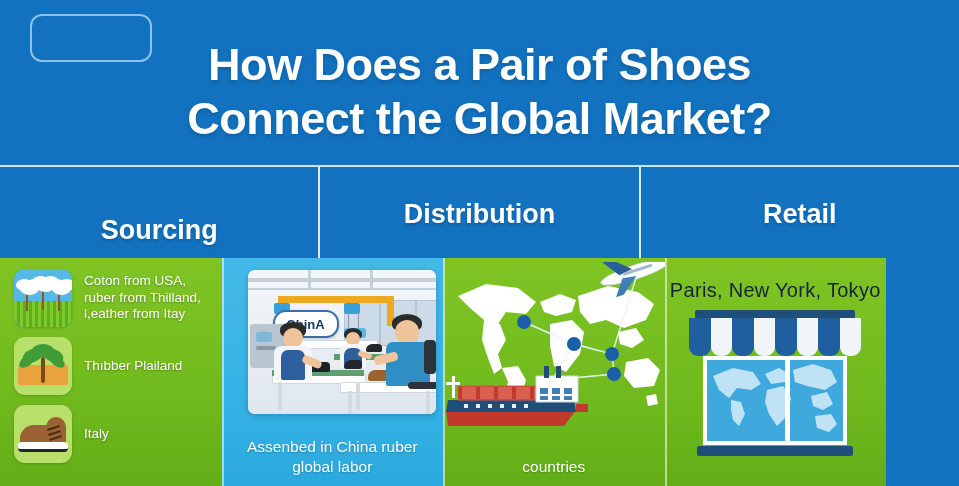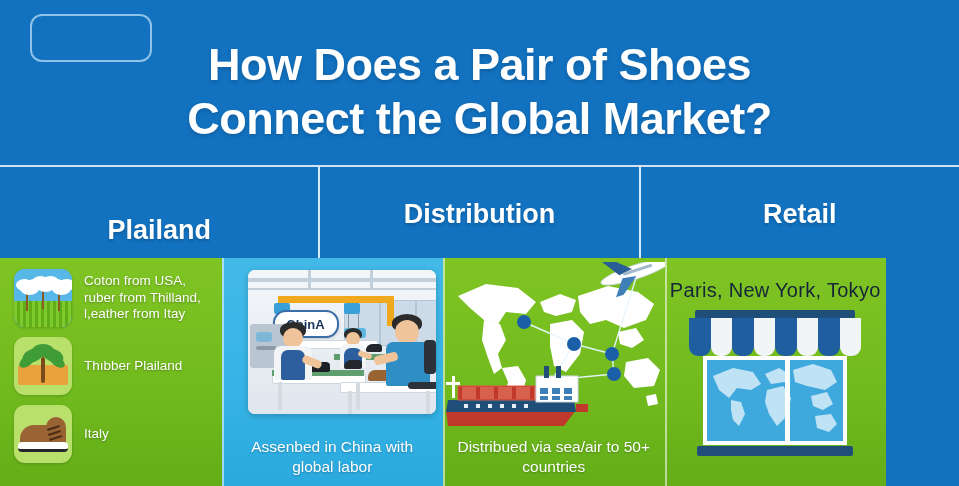--- a/index.html
+++ b/index.html
@@ -236,21 +236,21 @@
     <div class="title-text">
       <span class="title-line">How Does a Pair of Shoes</span>
       <span class="title-line">Connect the Global Market?</span>
     </div>
   </div>
 
   <div class="header-row">
     <div class="header-cell">
       <div class="header-label two-line">
         <br>
-        <span>Plailand</span>
+        <span>Sourcing</span>
       </div>
     </div>
     <div class="header-cell">
       <div class="header-label">Distribution</div>
     </div>
     <div class="header-cell">
       <div class="header-label">Retail</div>
     </div>
   </div>
 
@@ -382,21 +382,21 @@
           <div class="hair" style="left:14px;top:0;width:30px;height:18px;"></div>
           <div class="head" style="left:17px;top:6px;width:24px;height:24px;"></div>
           <div class="body" style="left:8px;top:28px;width:44px;height:44px;background:#2f8fc4;"></div>
           <div class="arm" style="left:-4px;top:40px;width:24px;height:9px;transform:rotate(-14deg);"></div>
         </div>
         <div class="fa-chair" style="left:176px;top:70px;width:12px;height:34px;"></div>
         <div class="fa-chair" style="left:160px;top:112px;width:34px;height:7px;"></div>
       </div>
 
       <div class="caption">
-        <span>Assenbed in China with</span><br>
+        <span>Assenbed in China ruber</span><br>
         <span>global labor</span>
       </div>
     </div>
 
     <div class="panel green">
       <div class="panel-divider"></div>
 
       <div class="dist-scene">
         <svg class="dist-svg" width="228" height="172" viewBox="0 0 228 172">
 
@@ -471,21 +471,21 @@
               <rect x="44" y="30" width="4" height="4"></rect>
               <rect x="56" y="30" width="4" height="4"></rect>
               <rect x="68" y="30" width="4" height="4"></rect>
               <rect x="80" y="30" width="4" height="4"></rect>
             </g>
           </g>
         </svg>
       </div>
 
       <div class="caption">
-        <span>Distribued via sea/air to 50+</span><br>
+        <br>
         <span>countries</span>
       </div>
     </div>
 
     <div class="panel green">
       <div class="panel-divider"></div>
 
       <div class="cities">Paris,  New York,  Tokyo</div>
 
       <div class="storefront">

